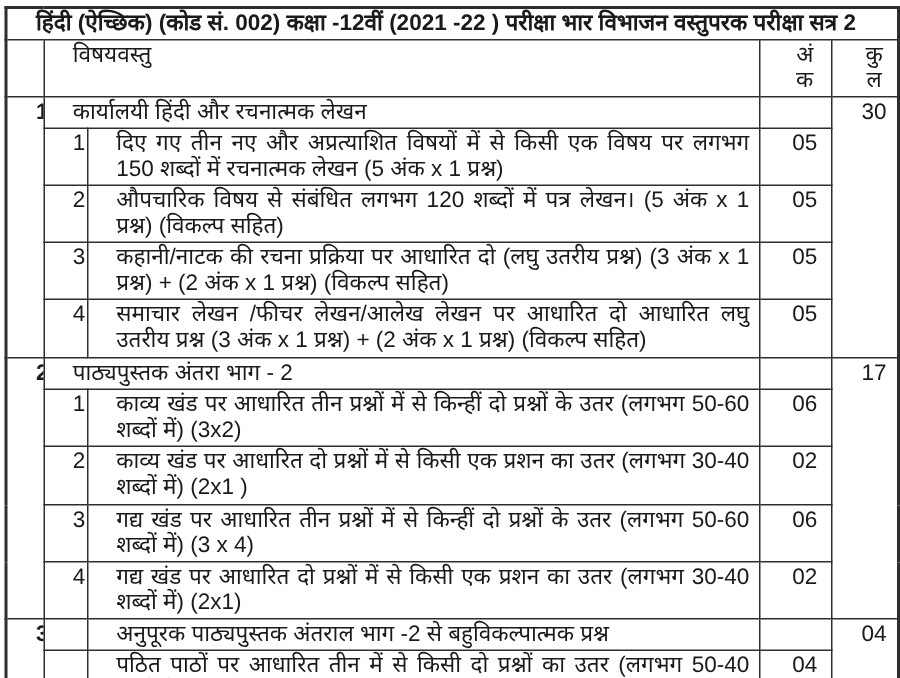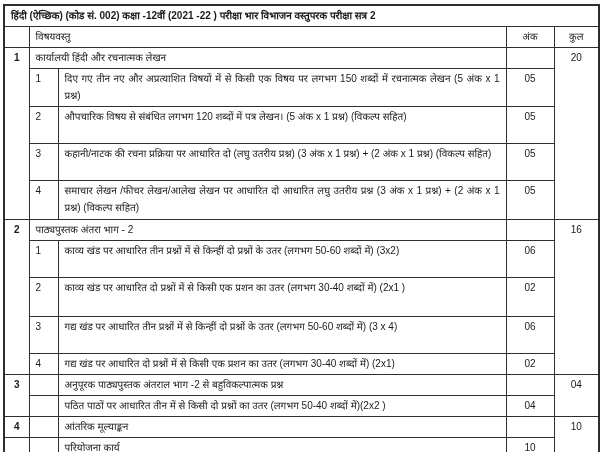--- a/index.html
+++ b/index.html
@@ -21,22 +21,22 @@
   }
   table.blueprint {
     border-collapse: collapse;
     table-layout: fixed;
     width: 595px;
     border: 2px solid #2e2e2e;
   }
   table.blueprint td {
     border: 1px solid #2e2e2e;
     vertical-align: top;
-    padding: 1px 6px 2px 6px;
-    font-size: 10px;
+    padding: 1px 6px 2px 19px;
+    font-size: 15px;
     line-height: 17px;
     color: #1a1a1a;
     overflow: hidden;
     word-break: break-word;
   }
   
   .b   { font-weight: normal; }
   .c   { text-align: center; }
   .txt { text-align: justify; margin-left: 32px; }
   .secno { text-align: center; font-weight: bold; padding-left: 2px; padding-right: 2px; }
@@ -76,21 +76,21 @@
       <td></td>
       <td colspan="2" class="b">विषयवस्तु</td>
       <td class="b c">अंक</td>
       <td class="b c">कुल</td>
     </tr>
 
     <tr class="rh16">
       <td rowspan="5" class="secno">1</td>
       <td colspan="2" class="b">कार्यालयी हिंदी और रचनात्मक लेखन</td>
       <td></td>
-      <td rowspan="5" class="b c">20</td>
+      <td rowspan="5" class="b c">30</td>
     </tr>
     <tr class="rh2l">
       <td class="subno">1</td>
       <td class="txt">दिए गए तीन नए और अप्रत्याशित विषयों में से किसी एक विषय पर लगभग 150 शब्दों में रचनात्मक लेखन (5 अंक x 1 प्रश्न)</td>
       <td class="b c">05</td>
     </tr>
     <tr class="rh2l">
       <td class="subno">2</td>
       <td class="txt">औपचारिक विषय से संबंधित लगभग 120 शब्दों में पत्र लेखन। (5 अंक x 1 प्रश्न) (विकल्प सहित)</td>
       <td class="b c">05</td>
@@ -103,21 +103,21 @@
     <tr class="rh2x">
       <td class="subno">4</td>
       <td class="txt">समाचार लेखन /फीचर लेखन/आलेख लेखन पर आधारित दो आधारित लघु उतरीय प्रश्न (3 अंक x 1 प्रश्न) + (2 अंक x 1 प्रश्न) (विकल्प सहित)</td>
       <td class="b c">05</td>
     </tr>
 
     <tr class="rh16">
       <td rowspan="5" class="secno">2</td>
       <td colspan="2" class="b">पाठ्यपुस्तक अंतरा भाग - 2</td>
       <td></td>
-      <td rowspan="5" class="b c">16</td>
+      <td rowspan="5" class="b c">17</td>
     </tr>
     <tr class="rh2l">
       <td class="subno">1</td>
       <td class="txt">काव्य खंड पर आधारित तीन प्रश्नों में से किन्हीं दो प्रश्नों के उतर (लगभग 50-60 शब्दों में) (3x2)</td>
       <td class="b c">06</td>
     </tr>
     <tr class="rh2x">
       <td class="subno">2</td>
       <td class="txt">काव्य खंड पर आधारित दो प्रश्नों में से किसी एक प्रशन का उतर (लगभग 30-40 शब्दों में) (2x1 )</td>
       <td class="b c">02</td>

